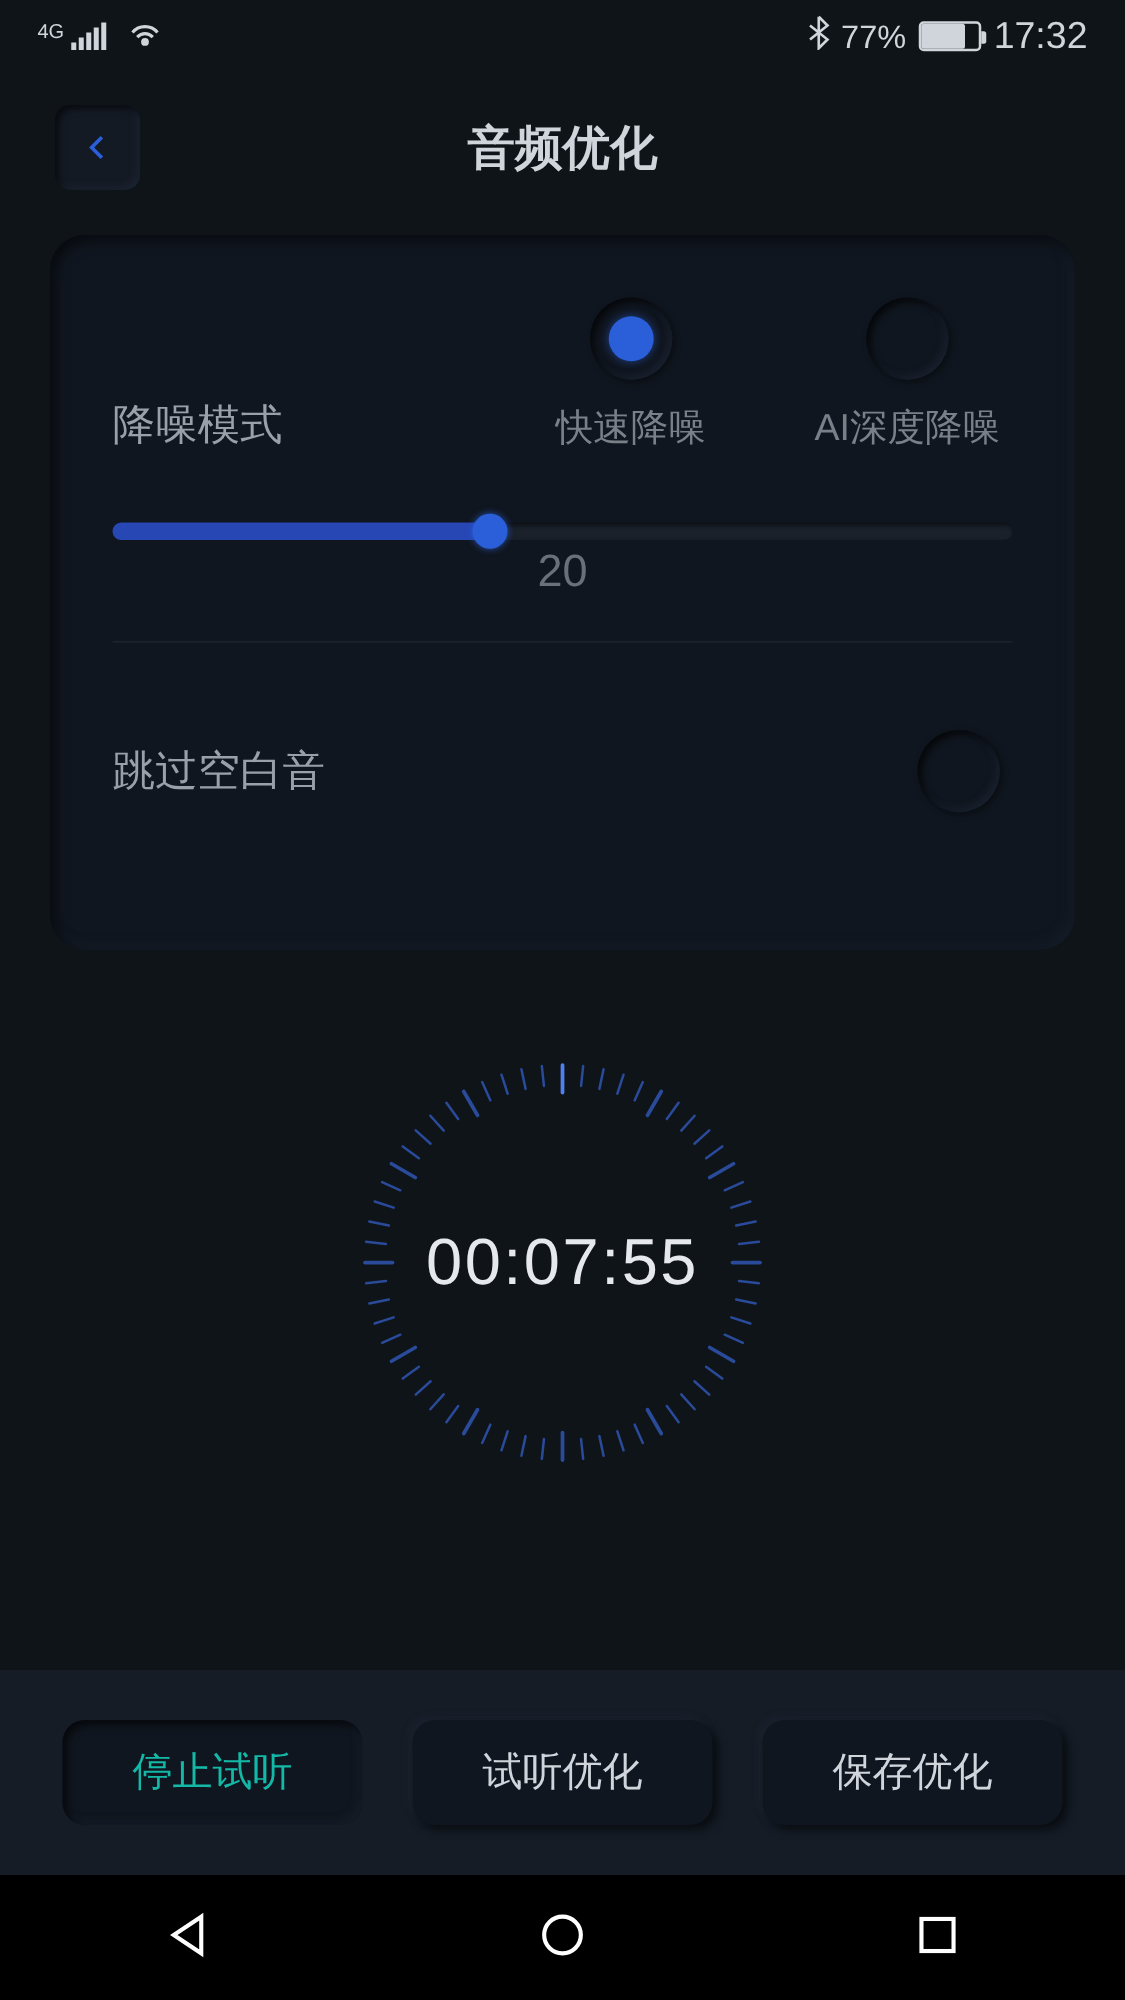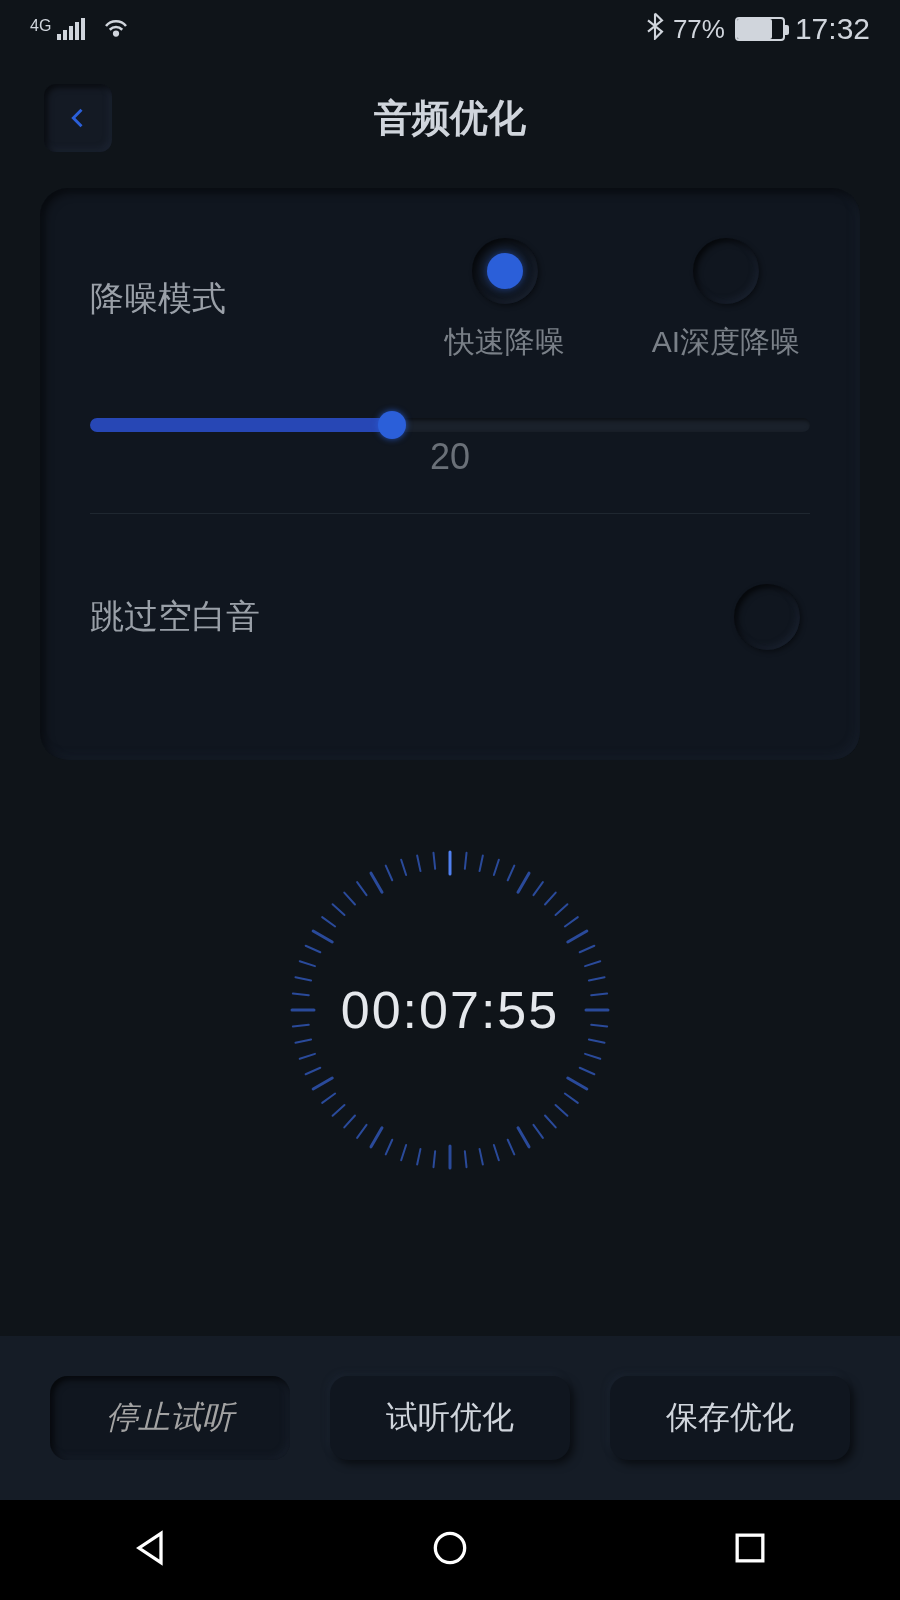--- a/index.html
+++ b/index.html
@@ -65,21 +65,21 @@
     .card {
       margin: 10px 40px 0;
       padding: 50px 50px 60px;
       background: #10161f;
       border-radius: 28px;
       box-shadow: inset 4px 4px 10px rgba(0,0,0,0.55), inset -4px -4px 10px rgba(40,50,70,0.25);
     }
     
     
     .mode-row {
-      display:flex; align-items:flex-start; justify-content:space-between;
+      display:flex; align-items:flex-end; justify-content:space-between;
     }
     .mode-label { font-size: 34px; color:#9aa0a8; padding-top: 38px; }
     .mode-options { display:flex; gap: 60px; padding-right: 10px; }
     .mode-option { display:flex; flex-direction:column; align-items:center; gap: 18px; margin-left: 27px; }
     .radio-outer {
       width: 66px; height: 66px; border-radius: 50%;
       background: #10161f;
       display:flex; align-items:center; justify-content:center;
       box-shadow: inset 3px 3px 6px rgba(0,0,0,0.7), inset -3px -3px 6px rgba(40,50,70,0.4), 2px 2px 5px rgba(0,0,0,0.4);
     }
@@ -133,21 +133,21 @@
       padding: 40px 50px;
       display:flex; justify-content:space-between; gap: 40px;
     }
     .action-btn {
       flex:1; height: 84px; border-radius: 18px;
       background: #10161f;
       display:flex; align-items:center; justify-content:center;
       font-size: 32px;
       box-shadow: 4px 4px 8px rgba(0,0,0,0.55), -3px -3px 6px rgba(40,50,70,0.25);
     }
-    .action-btn.primary { color:#a3a3a3; box-shadow: inset 3px 3px 7px rgba(0,0,0,0.7), inset -3px -3px 7px rgba(40,50,70,0.3); font-style: italic; }
+    .action-btn.primary { color:#14b8a6; box-shadow: inset 3px 3px 7px rgba(0,0,0,0.7), inset -3px -3px 7px rgba(40,50,70,0.3); }
     .action-btn.normal { color:#d0d5dc; }
     
     
     .nav-bar {
       position:absolute; bottom:0; left:0; right:0; height: 100px;
       background: #000; display:flex; align-items:center; justify-content:space-around;
     }
     .nav-btn svg { width: 44px; height: 44px; }
   </style>
 </head>

